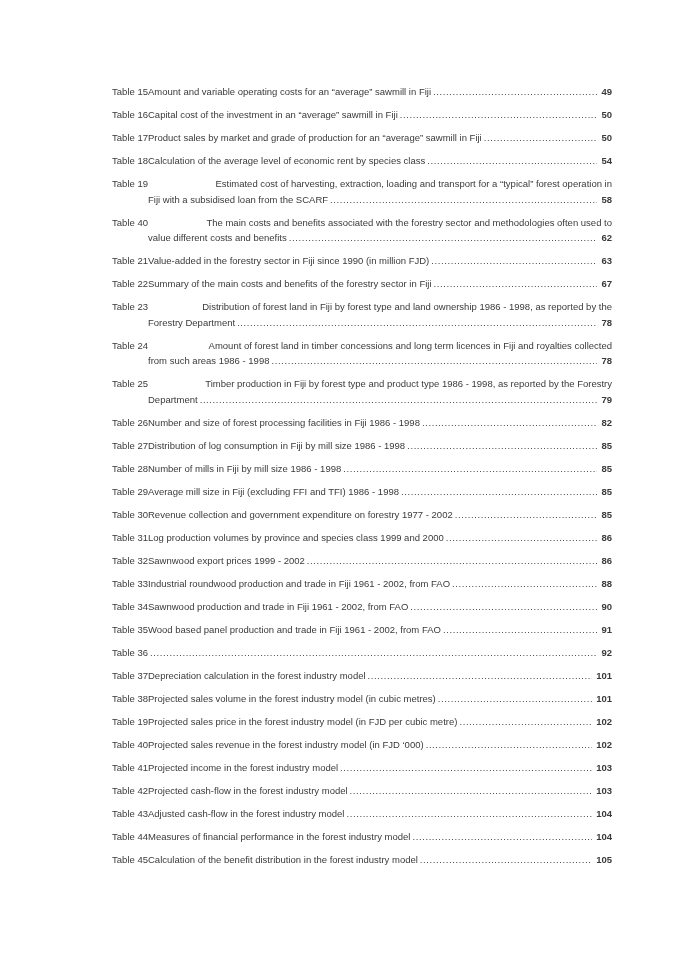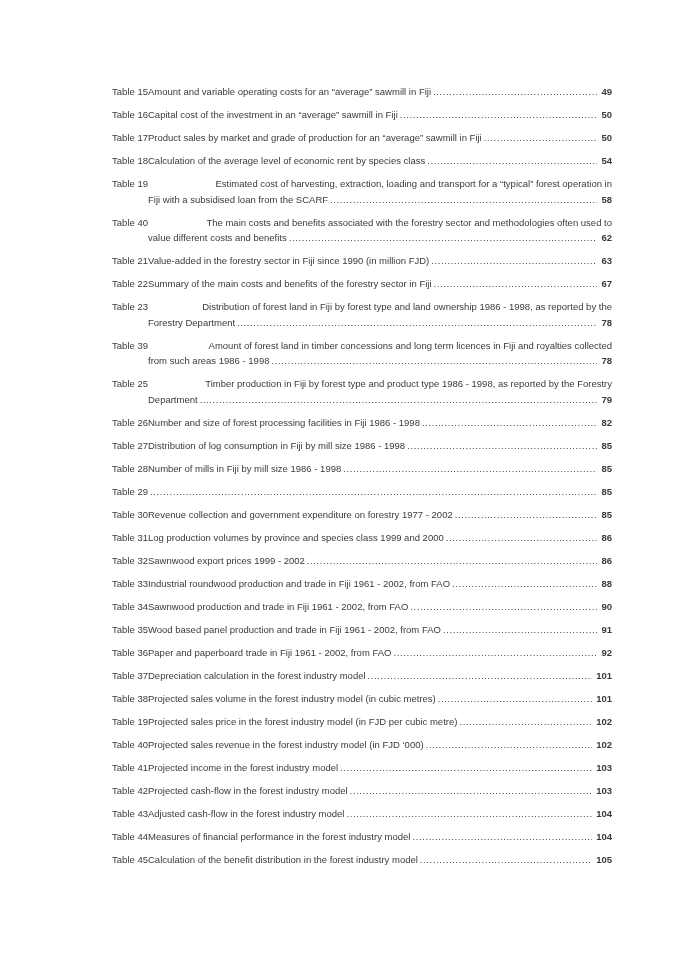--- a/index.html
+++ b/index.html
@@ -167,21 +167,21 @@
       <div class="toc-line">Distribution of forest land in Fiji by forest type and land ownership 1986 - 1998, as reported by the</div>
           <div class="toc-lastline">
         <span class="toc-title">Forestry Department</span>
         <span class="toc-dots"></span>
         <span class="toc-page">78</span>
       </div>
     </div>
   </div>
 
   <div class="toc-entry">
-    <span class="toc-label">Table 39</span>
+    <span class="toc-label">Table 24</span>
     <div class="toc-body">
       <div class="toc-line">Amount of forest land in timber concessions and long term licences in Fiji and royalties collected</div>
           <div class="toc-lastline">
         <span class="toc-title">from such areas 1986 - 1998</span>
         <span class="toc-dots"></span>
         <span class="toc-page">78</span>
       </div>
     </div>
   </div>
 
@@ -227,20 +227,21 @@
         <span class="toc-dots"></span>
         <span class="toc-page">85</span>
       </div>
     </div>
   </div>
 
   <div class="toc-entry">
     <span class="toc-label">Table 29</span>
     <div class="toc-body">
       <div class="toc-lastline">
+        <span class="toc-title">Average mill size in Fiji (excluding FFI and TFI) 1986 - 1998</span>
         <span class="toc-dots"></span>
         <span class="toc-page">85</span>
       </div>
     </div>
   </div>
 
   <div class="toc-entry">
     <span class="toc-label">Table 30</span>
     <div class="toc-body">
       <div class="toc-lastline">
@@ -303,21 +304,20 @@
         <span class="toc-dots"></span>
         <span class="toc-page">91</span>
       </div>
     </div>
   </div>
 
   <div class="toc-entry">
     <span class="toc-label">Table 36</span>
     <div class="toc-body">
       <div class="toc-lastline">
-        <span class="toc-title">Paper and paperboard trade in Fiji 1961 - 2002, from FAO</span>
         <span class="toc-dots"></span>
         <span class="toc-page">92</span>
       </div>
     </div>
   </div>
 
   <div class="toc-entry">
     <span class="toc-label">Table 37</span>
     <div class="toc-body">
       <div class="toc-lastline">

